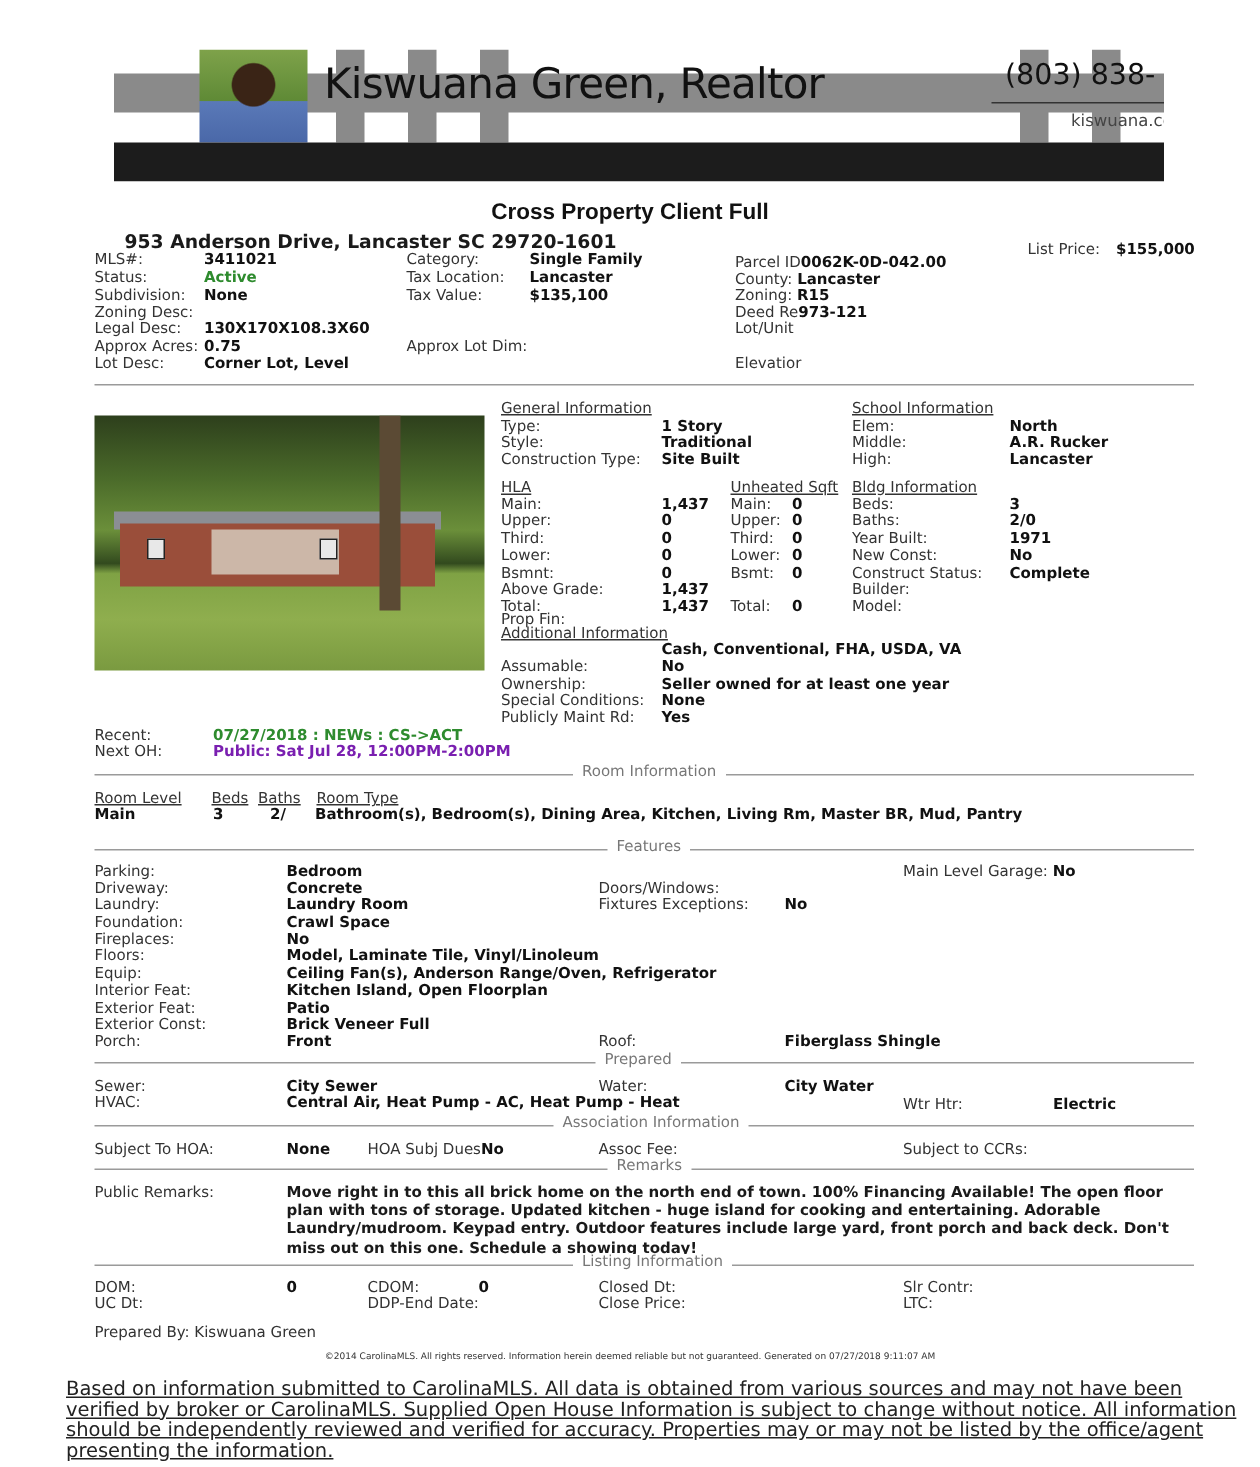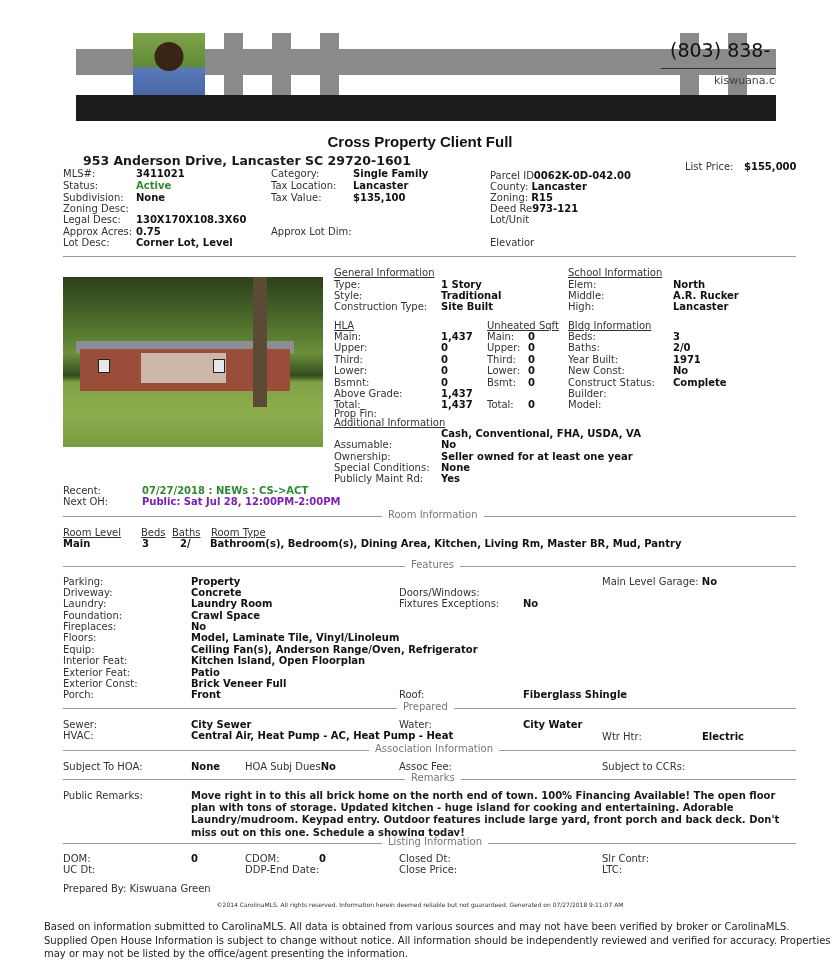--- a/index.html
+++ b/index.html
@@ -34,33 +34,34 @@
   #photo .house { position: absolute; left: 17px; top: 72px; width: 210px; height: 42px; background: #9a4e3a; }
   #photo .roof { position: absolute; left: 13px; top: 64px; width: 218px; height: 12px; background: #8b8e94; }
   #photo .porch { position: absolute; left: 78px; top: 76px; width: 85px; height: 30px; background: #d8d2c4; opacity: 0.8; }
   #photo .trunk { position: absolute; left: 190px; top: 0; width: 14px; height: 130px; background: #5b4a34; }
   #photo .win { position: absolute; top: 82px; width: 12px; height: 14px; background: #e8e8e8; border: 1px solid #222; }
 
   .green { color: #2e8b2e; font-weight: bold; }
   .purple { color: #7a1fb0; font-weight: bold; }
   .remarks { position: absolute; left: 191px; top: 790px; width: 600px; font-weight: bold; font-size: 10px; line-height: 12.2px; white-space: normal; }
   .copyright { position: absolute; left: 0; width: 840px; top: 901px; text-align: center; font-size: 6px; color: #333; }
-  .disclaimer { position: absolute; left: 44px; top: 920px; width: 790px; font-family: "DejaVu Sans", sans-serif; font-size: 10px; color: #222; line-height: 13.5px; white-space: normal; }
+  .disclaimer { position: absolute; left: 44px; top: 920px; width: 790px; font-family: "DejaVu Sans", sans-serif; font-size: 13px; color: #222; line-height: 13.5px; white-space: normal; text-decoration: underline; }
 </style>
 </head>
 <body>
 
 <div id="banner">
   <div class="hbar"></div>
   <div class="vbar" style="left:148px"></div>
   <div class="vbar" style="left:196px"></div>
   <div class="vbar" style="left:244px"></div>
   <div class="vbar" style="left:604px"></div>
   <div class="vbar" style="left:652px"></div>
   <div class="photo"></div>
+  <div class="name">Kiswuana Green, Realtor</div>
   <div class="phone">(803) 838-</div>
   <div class="phone-line"></div>
   <div class="site">kiswuana.co</div>
   <div class="blk"></div>
 </div>
 
 <div class="doc-title">Cross Property Client Full</div>
 
 <div class="abs addr" style="left:83px;top:153px">953 Anderson Drive, Lancaster SC 29720-1601</div>
 <div class="abs lbl" style="left:685px;top:161px">List Price:</div>
@@ -215,21 +216,21 @@
     <div class="abs val" style="left:180px;top:538px">2/</div>
     <div class="abs val" style="left:210px;top:538px">Bathroom(s), Bedroom(s), Dining Area, Kitchen, Living Rm, Master BR, Mud, Pantry</div>
   </div>
 </div>
 
 <div class="hr" style="left:63px;top:566px;width:733px"></div>
 <div class="sect" style="left:405px;top:559px">Features</div>
 
 <div>
   <div class="abs lbl" style="left:63px;top:576px">Parking:</div>
-  <div class="abs val" style="left:191px;top:576px">Property</div>
+  <div class="abs val" style="left:191px;top:576px">Bedroom</div>
   <div class="abs lbl" style="left:63px;top:587px">Driveway:</div>
   <div class="abs val" style="left:191px;top:587px">Concrete</div>
   <div class="abs lbl" style="left:63px;top:598px">Laundry:</div>
   <div class="abs val" style="left:191px;top:598px">Laundry Room</div>
   <div class="abs lbl" style="left:63px;top:610px">Foundation:</div>
   <div class="abs val" style="left:191px;top:610px">Crawl Space</div>
   <div class="abs lbl" style="left:63px;top:621px">Fireplaces:</div>
   <div class="abs val" style="left:191px;top:621px">No</div>
   <div class="abs lbl" style="left:63px;top:632px">Floors:</div>
   <div class="abs val" style="left:191px;top:632px">Model, Laminate Tile, Vinyl/Linoleum</div>

